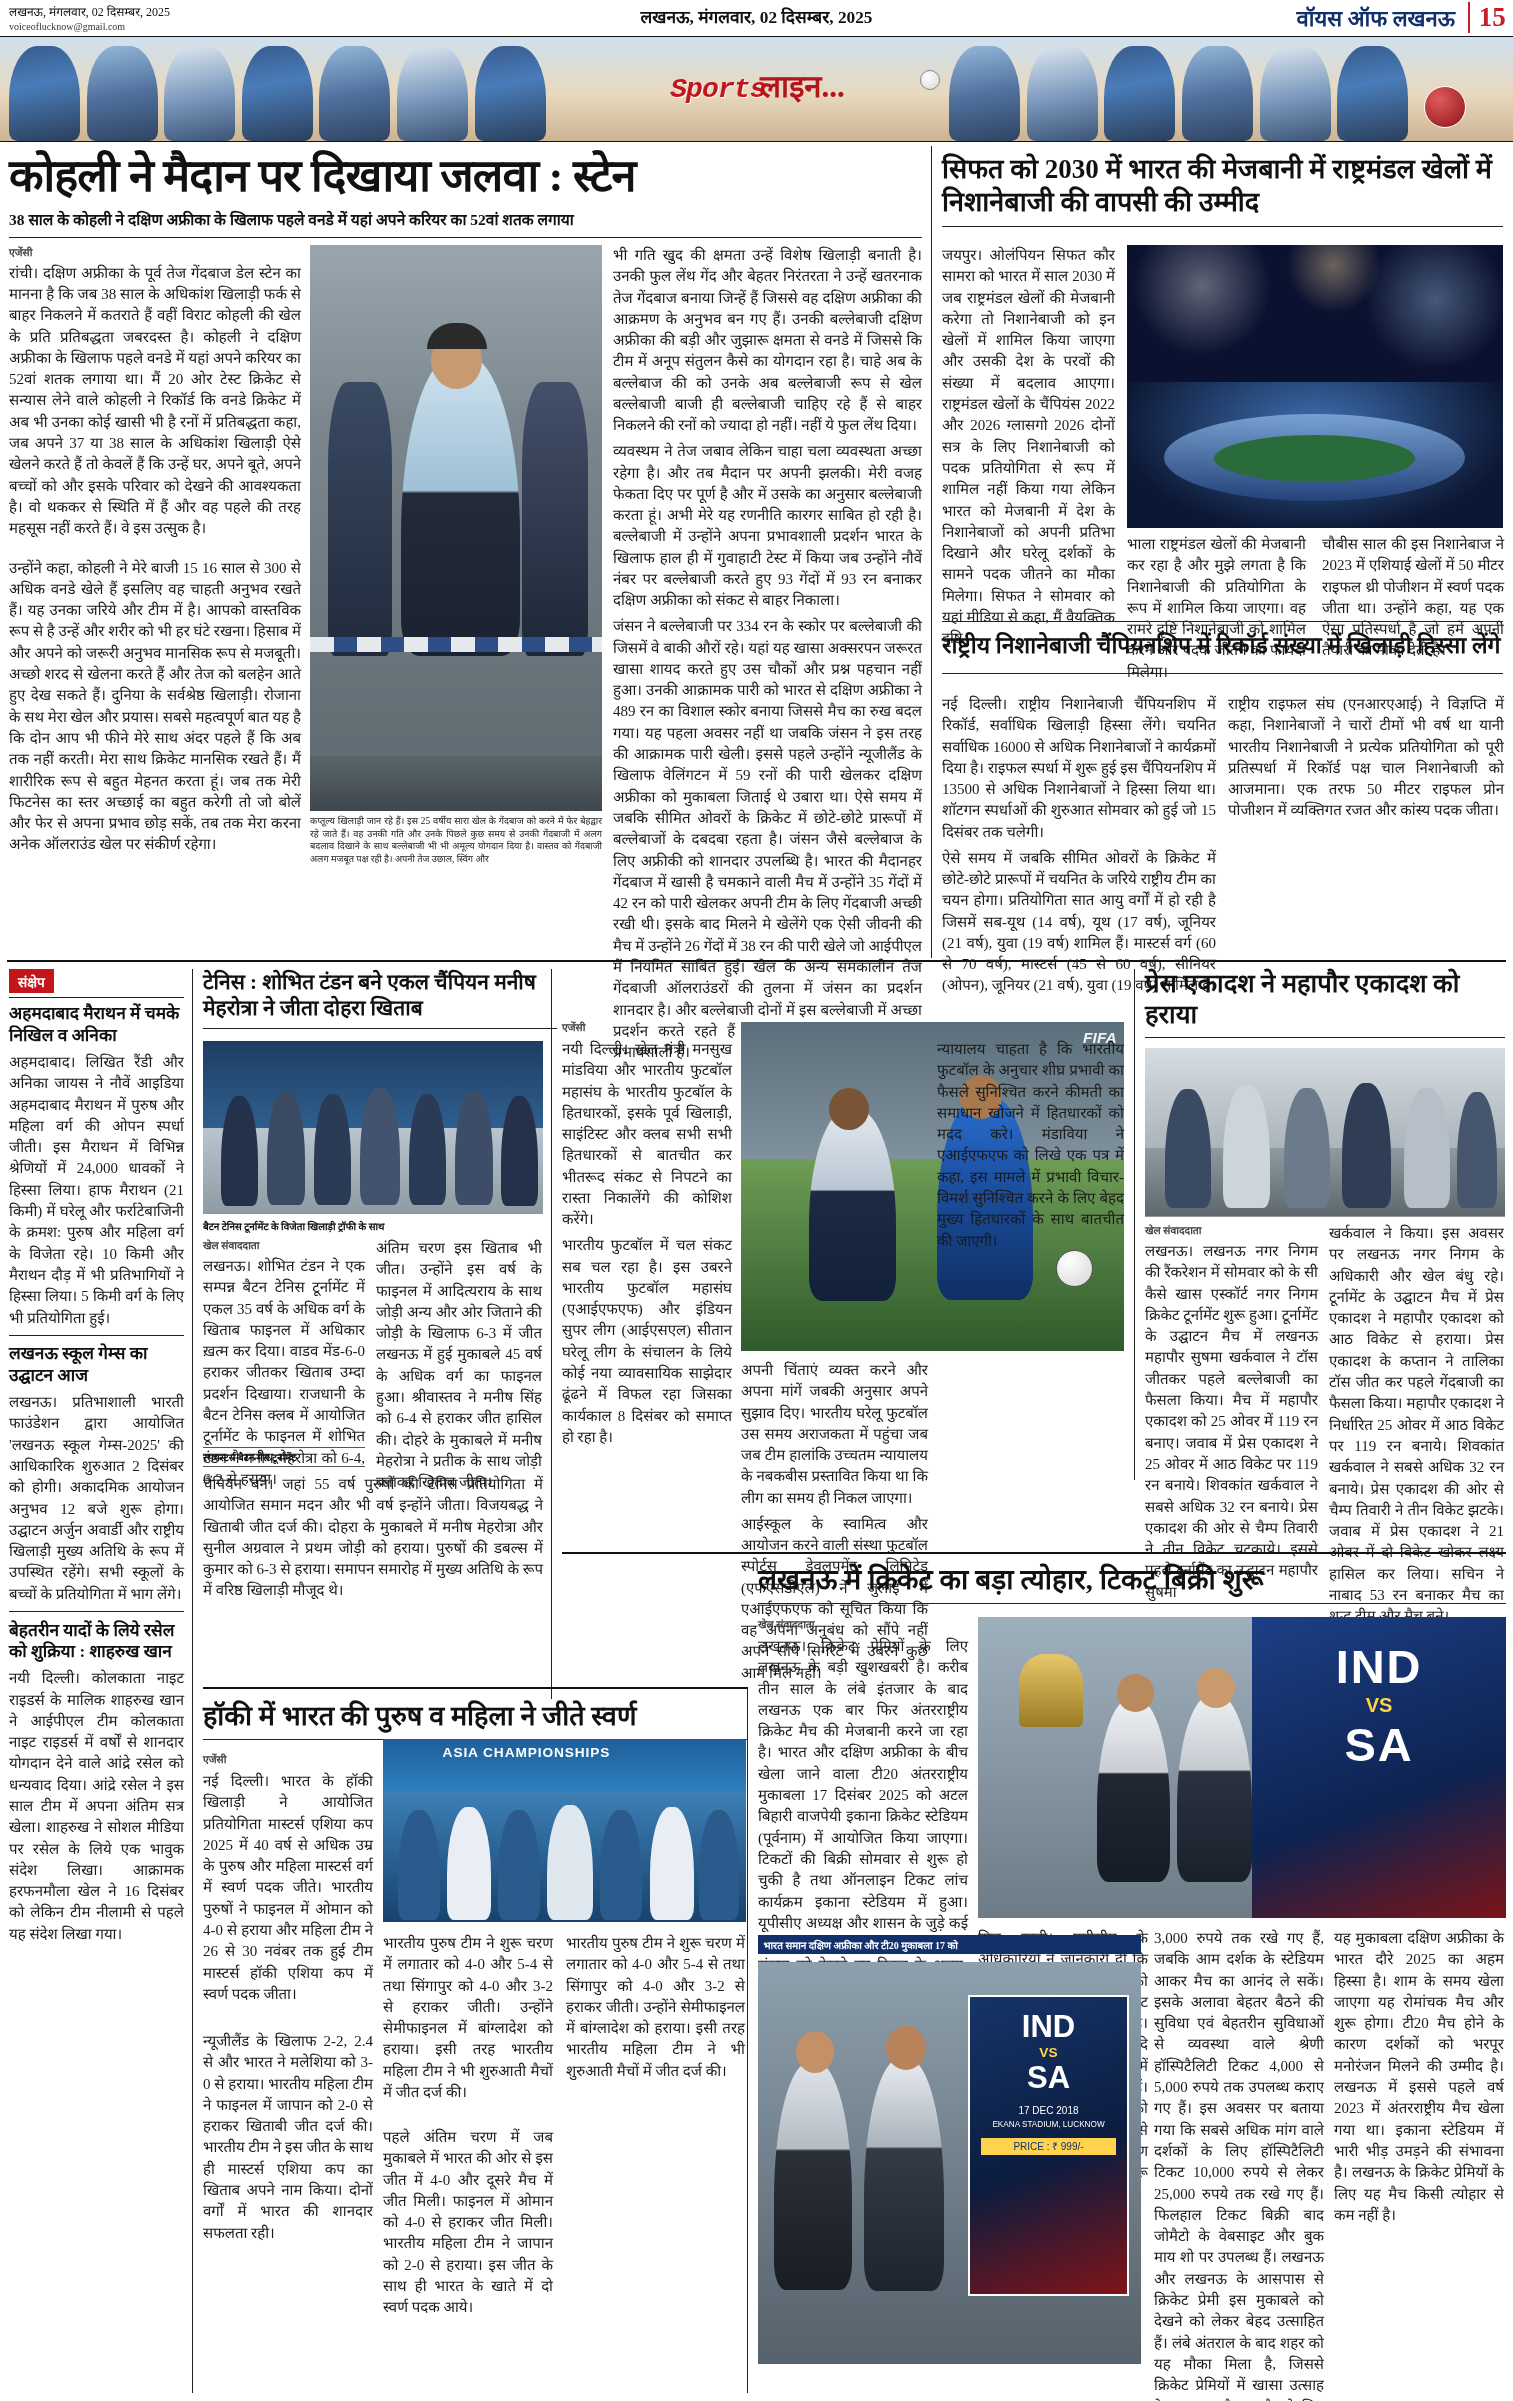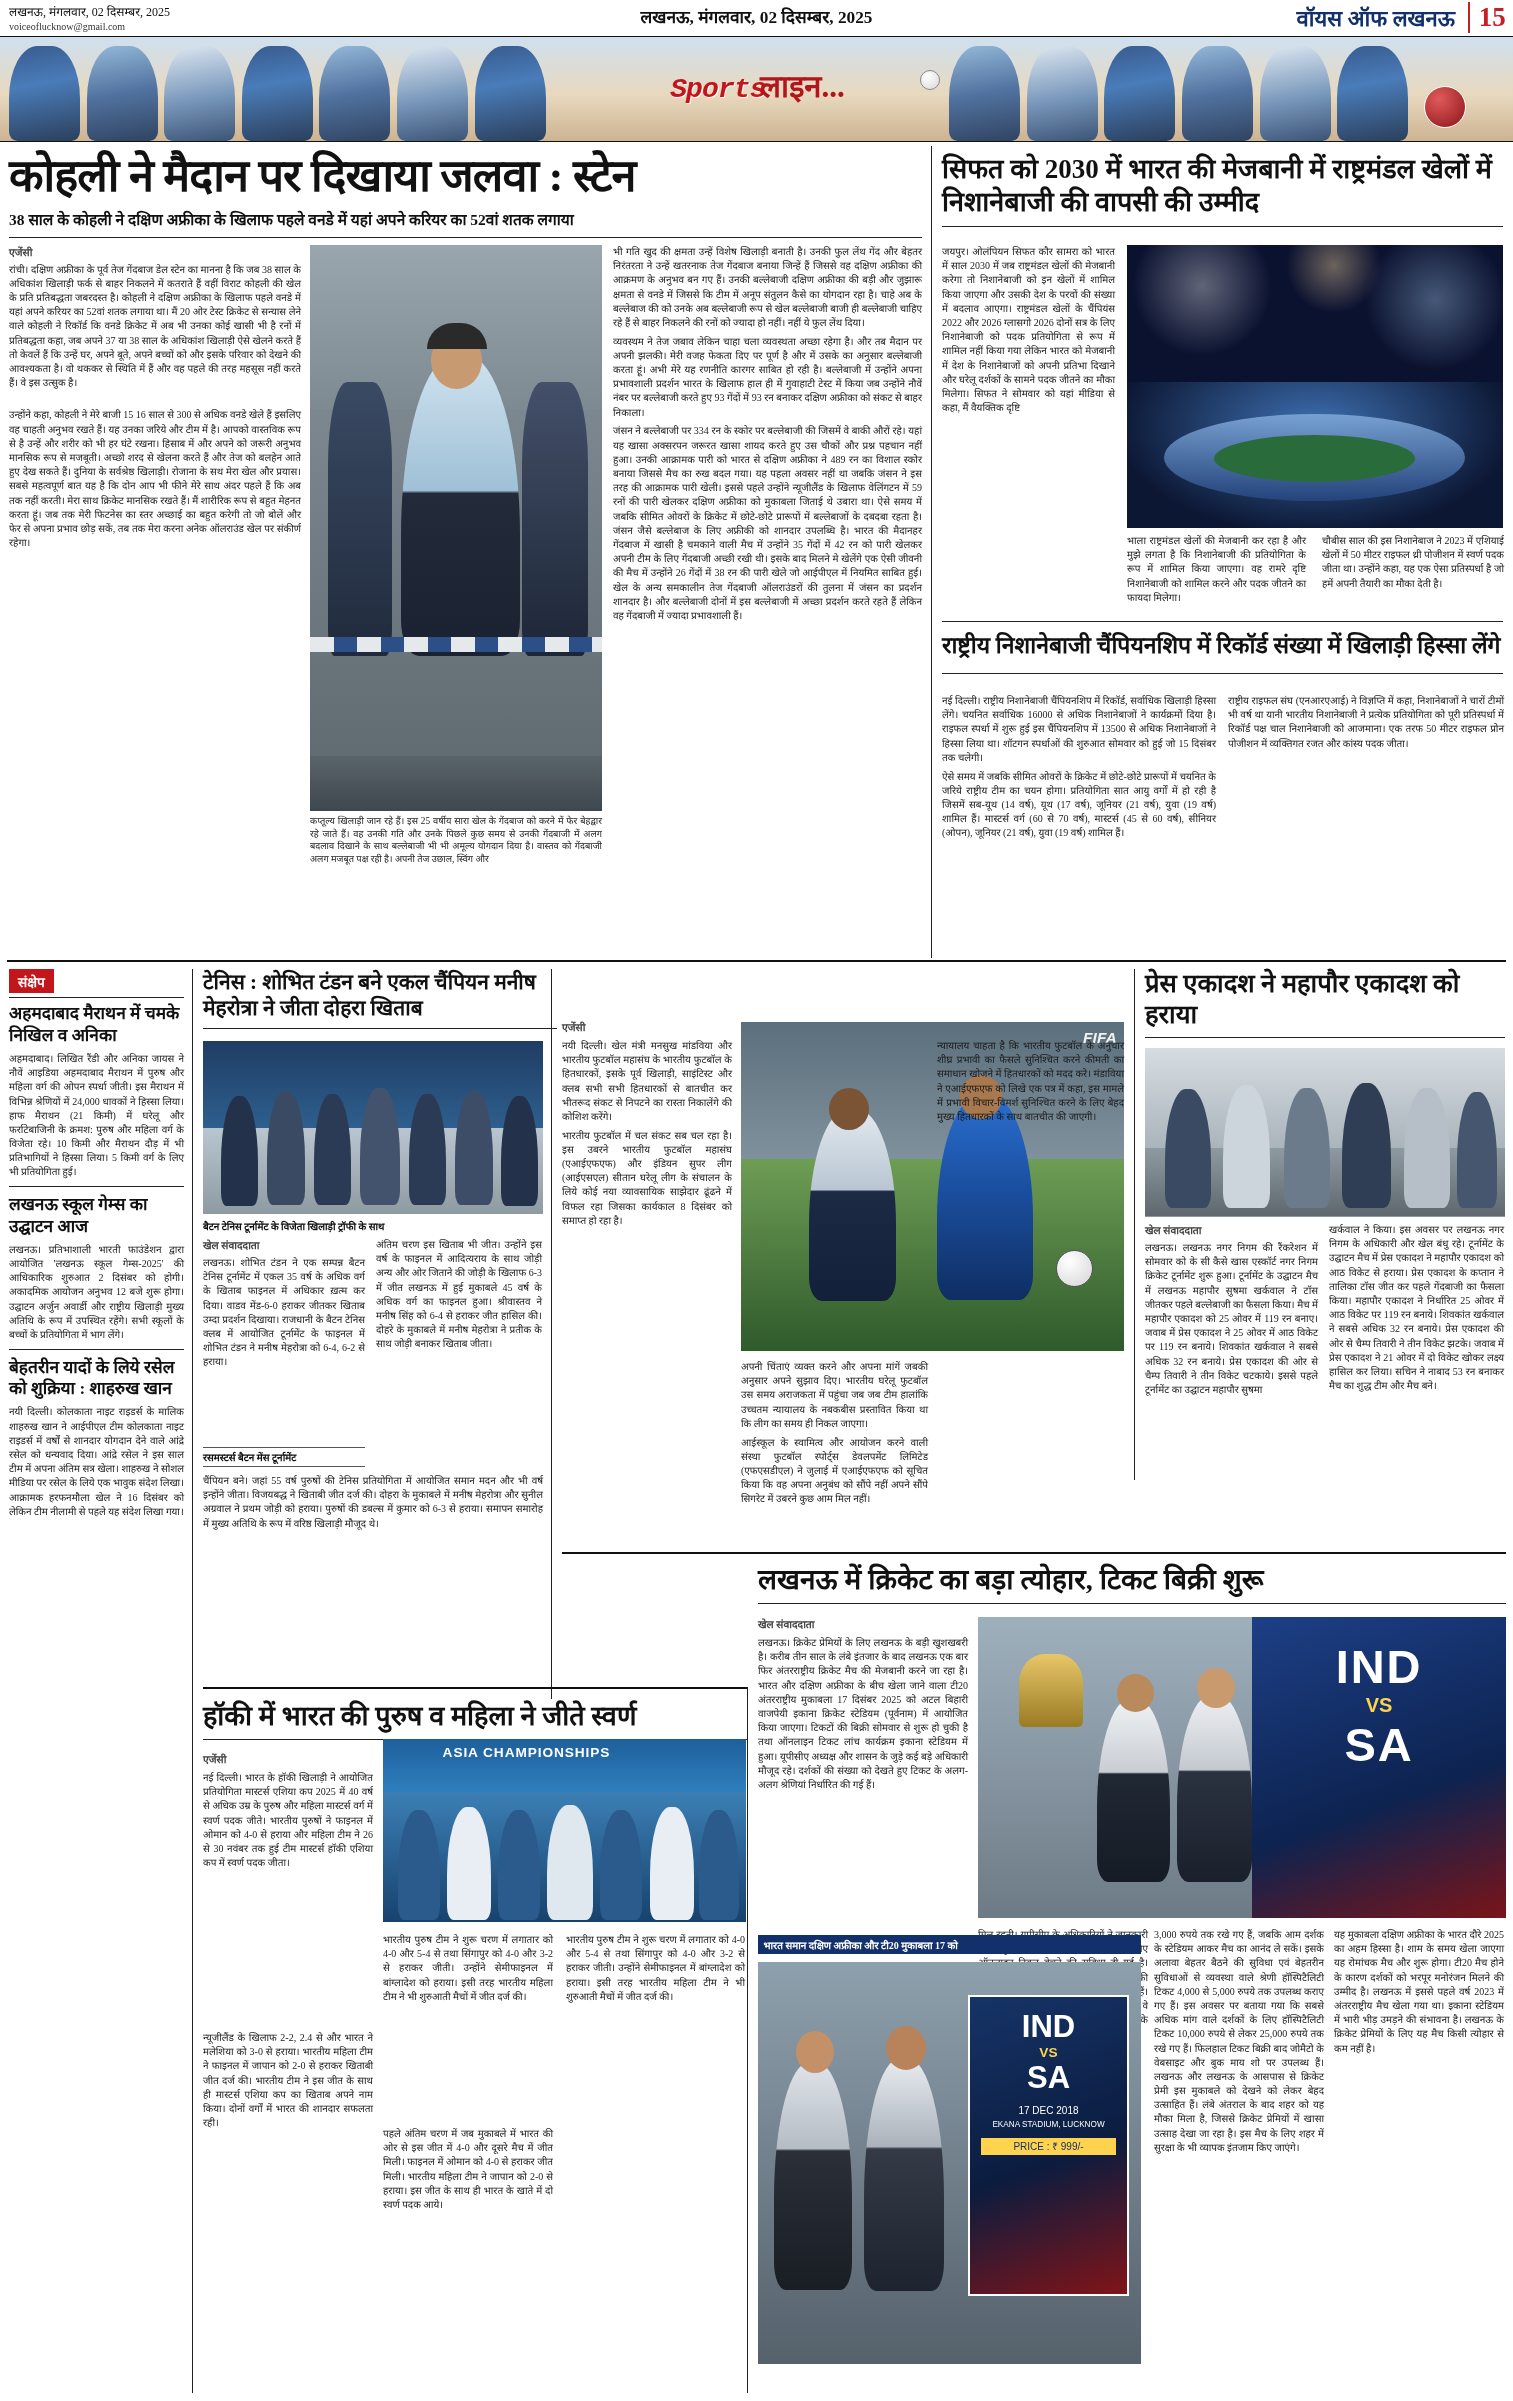--- a/index.html
+++ b/index.html
@@ -37,21 +37,21 @@
   .banner-title .hn { font-size:31px; font-weight:bold; color:#b2151a; margin-left:-5.5px; }
 
   
   .col-rule { position:absolute; background:#222; width:0.9px; }
   .hr-rule { position:absolute; background:#222; height:0.9px; }
   .hr-thick { position:absolute; background:#111; height:1.8px; }
 
   .hl { font-family:"Liberation Serif", serif; font-weight:bold; color:#111; line-height:1.12; }
   .sub { font-weight:bold; font-size:13.7px; line-height:1.3; }
   .byline { font-size:10.5px; font-weight:bold; color:#444; }
-  .body { font-size:10px; line-height:1.42; text-align:justify; color:#1a1a1a; }
+  .body { font-size:15px; line-height:1.42; text-align:justify; color:#1a1a1a; }
   .body p { margin:0 0 4.6px 0; }
   .cap { font-size:9.3px; line-height:1.35; color:#222; text-align:justify; }
 
   .photo { position:absolute; overflow:hidden; background:#c9d3da; }
   .ph-field { background:linear-gradient(180deg,#6f9c55,#3d6b32); }
   .ph-night { background:linear-gradient(180deg,#0d1330,#1f3b6e 45%,#0b1026); }
   .ph-grey { background:linear-gradient(180deg,#b8c0c6,#8d979e); }
   .ph-warm { background:linear-gradient(180deg,#d9c7aa,#b79a74); }
   .figure-shape { position:absolute; border-radius:45% 45% 15% 15% / 60% 60% 12% 12%; }
   .kicker-box { background:#c3161c; color:#fff; font-weight:bold; font-size:13.7px; padding:2.7px 9px; display:inline-block; }

